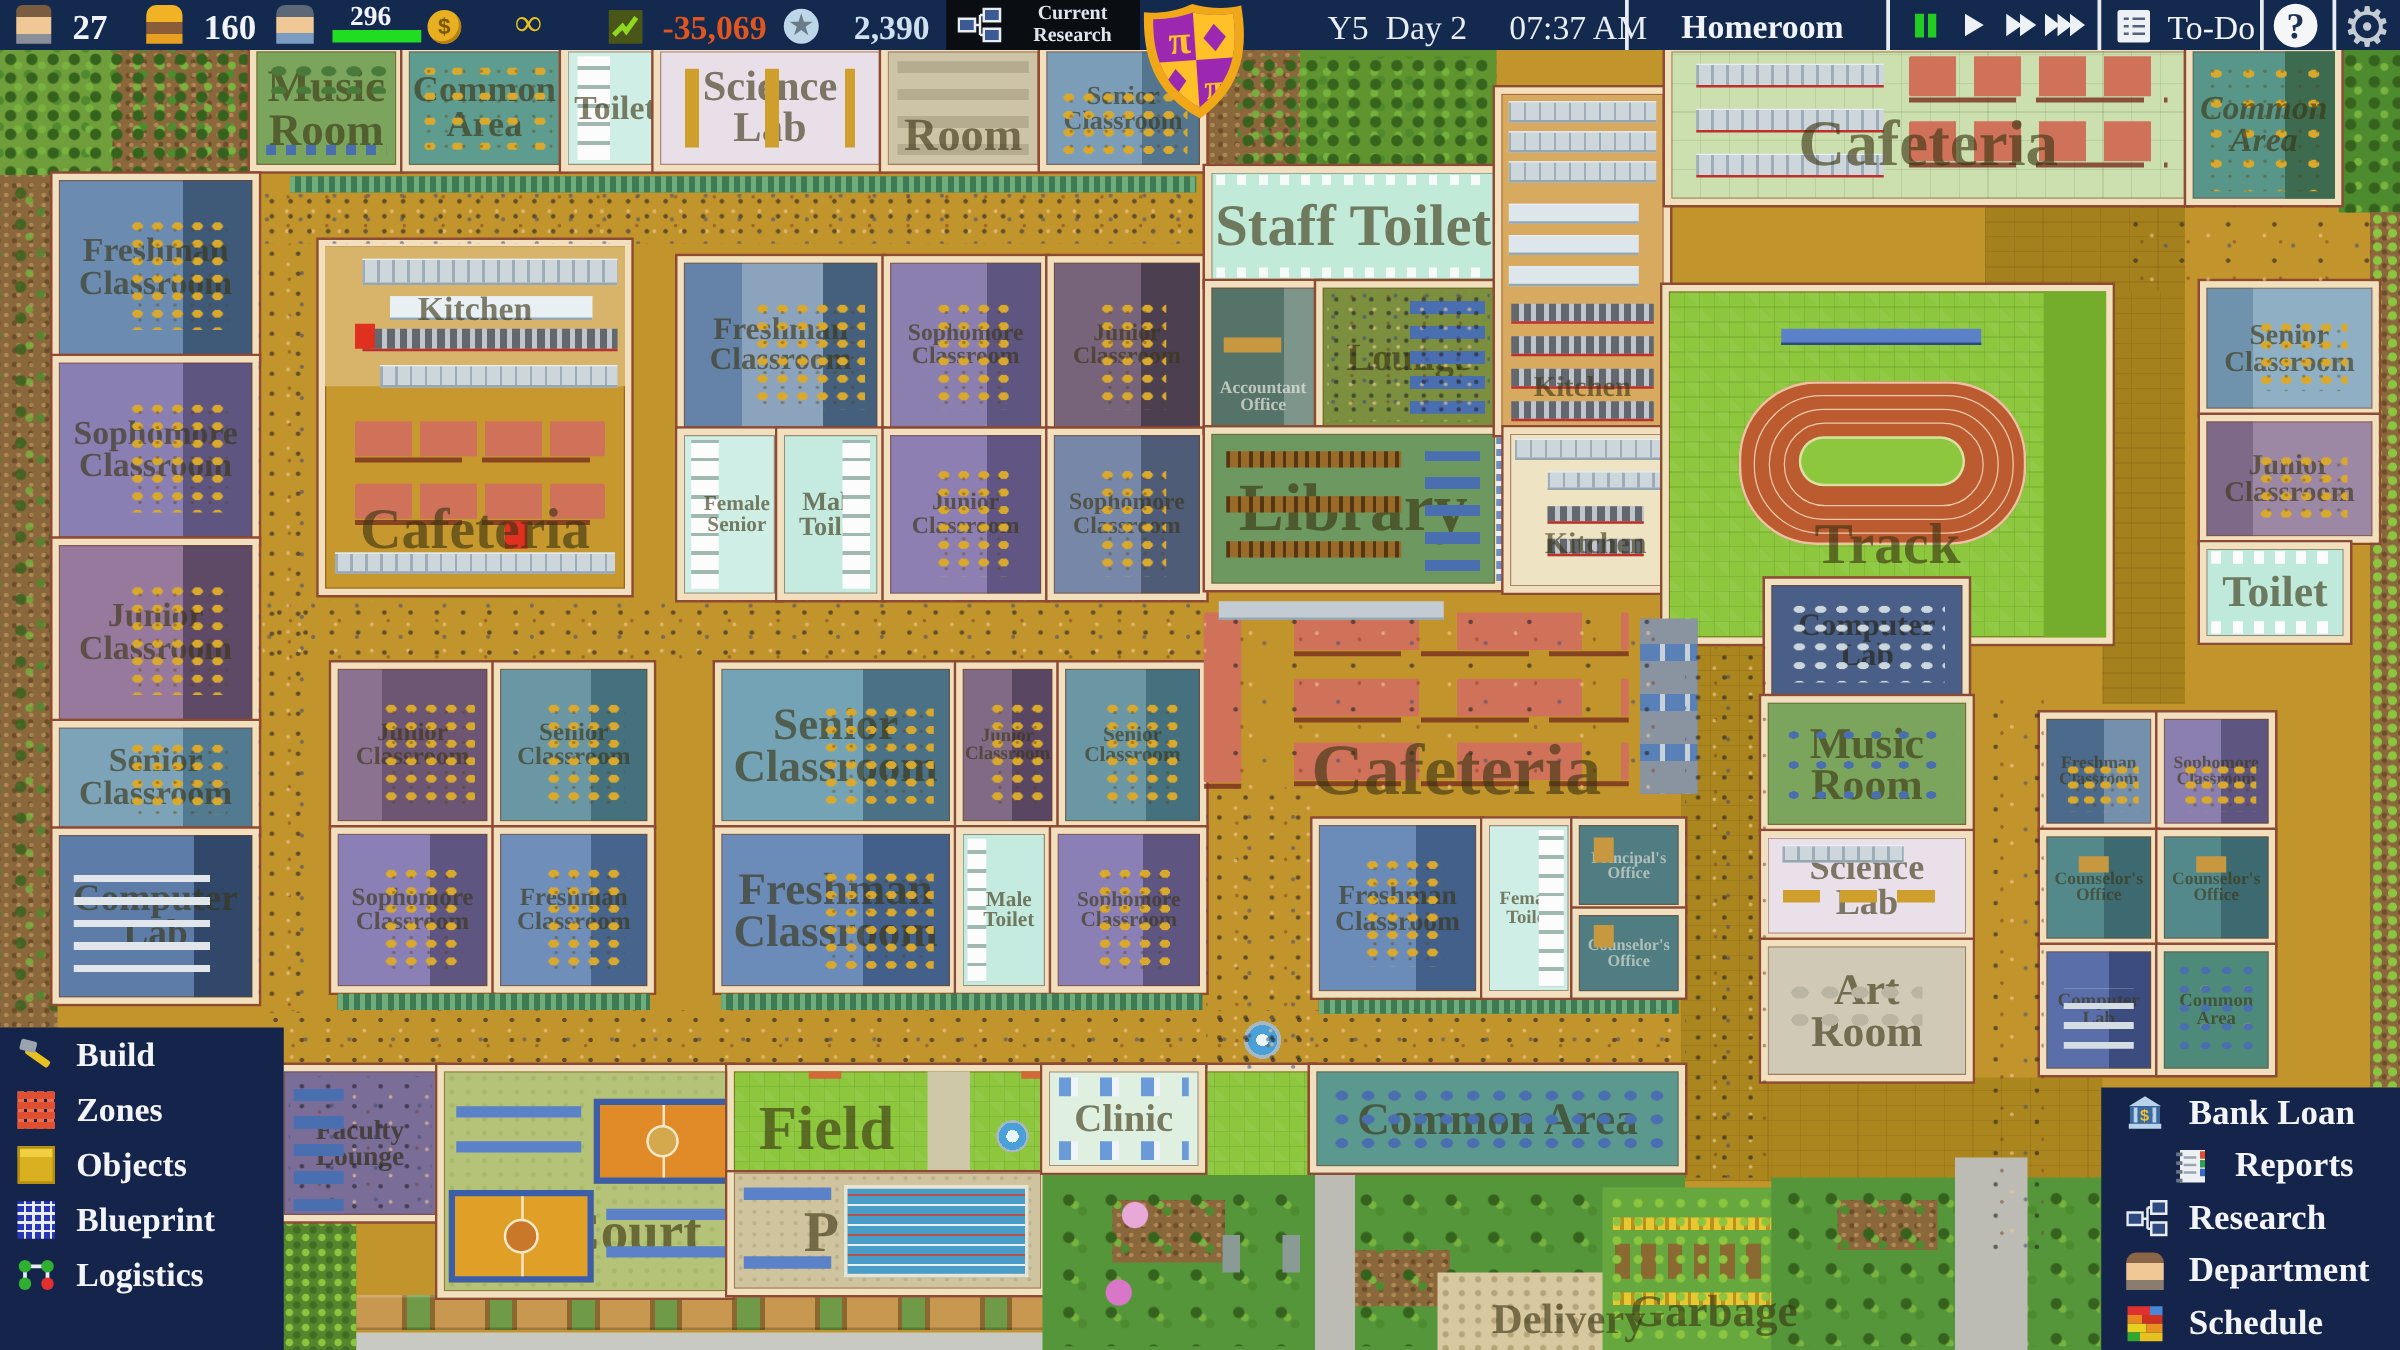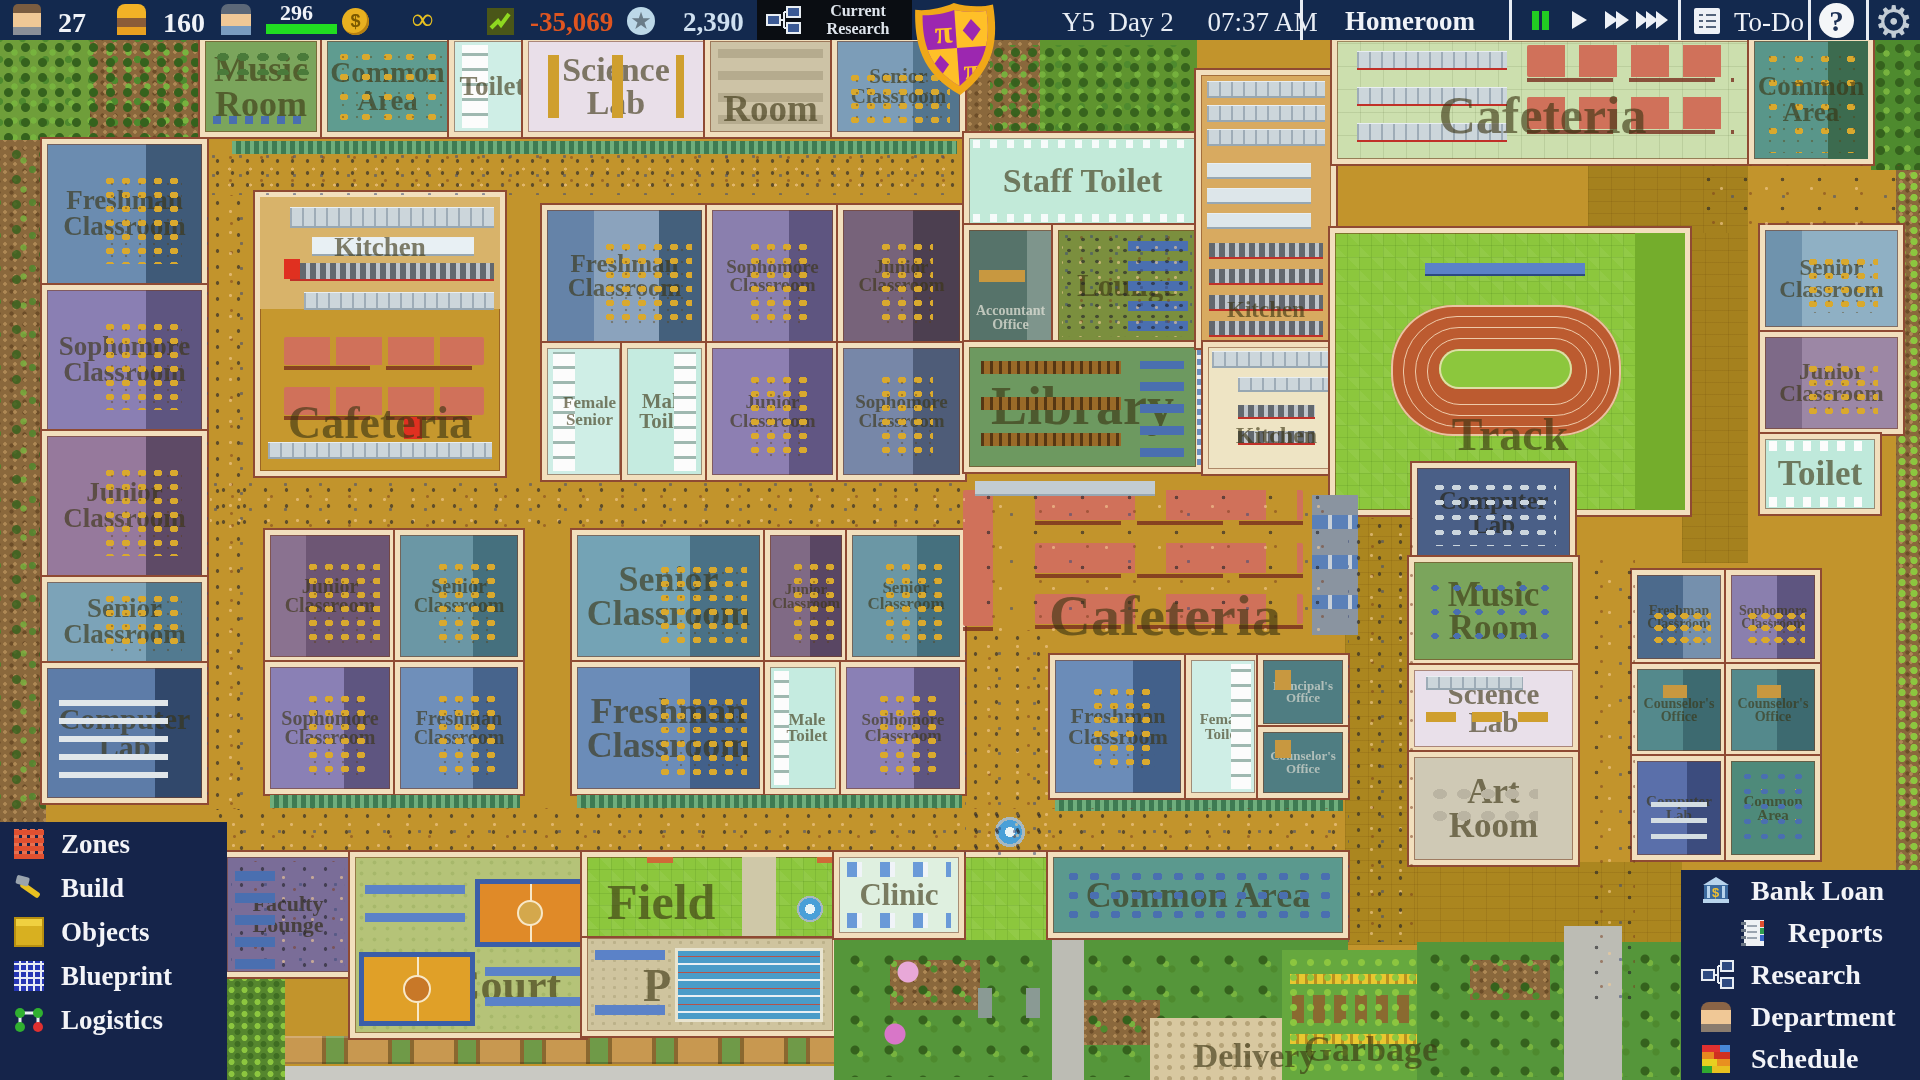--- a/index.html
+++ b/index.html
@@ -199,21 +199,21 @@
 
 <div class="room" style="left:838px;top:343px;width:127px;height:137px;background:linear-gradient(90deg,#7787a8 0 60%,#4e5c78 60%);">
   <div class="dotsg" style="left:35px;top:25px;width:55px;bottom:14px;"></div>
   <span class="lbl" style="font-size:19px;">Sophomore
 Classroom</span>
     </div>
 
 <div class="room" style="left:964px;top:133px;width:237px;height:96px;background:#c2ead9;">
   <div class="abs" style="left:4px;top:2px;right:4px;height:8px;background-image:repeating-linear-gradient(90deg,#f6fbfa 0 7px,transparent 7px 17px);"></div>
   <div class="abs" style="left:4px;bottom:2px;right:4px;height:8px;background-image:repeating-linear-gradient(90deg,#f6fbfa 0 7px,transparent 7px 17px);"></div>
-  <span class="lbl" style="font-size:34px;">Staff Toilet</span>
+  <span class="lbl" style="font-size:47px;">Staff Toilet</span>
     </div>
 
 <div class="room" style="left:964px;top:225px;width:93px;height:121px;background:linear-gradient(90deg,#56736a 0 70%,#7e958c 70%);">
   <div class="abs" style="left:10px;top:40px;width:46px;height:12px;background:#c89840;"></div>
   <span class="lbl2" style="font-size:14px;bottom:10px;color:rgba(225,225,215,0.75);">Accountant
 Office</span>
     </div>
 
 <div class="room" style="left:1053px;top:225px;width:148px;height:121px;background:#7b8f3e;">
   <div class="bchair" style="right:8px;top:10px;width:60px;bottom:10px;background-image:repeating-linear-gradient(0deg,#4a6fb0 0 10px,rgba(0,0,0,0) 10px 20px);"></div>
@@ -258,21 +258,21 @@
   <div class="steel" style="left:20px;top:46px;width:150px;height:16px;border-bottom:2px solid #c03028;"></div>
   <div class="steel" style="left:20px;top:82px;width:150px;height:16px;border-bottom:2px solid #c03028;"></div>
   <div class="rtrow" style="left:190px;top:4px;right:14px;height:32px;background-image:repeating-linear-gradient(90deg,#d0715a 0 38px,rgba(0,0,0,0) 38px 52px);"></div>
   <div class="rtrow" style="left:190px;top:56px;right:14px;height:32px;background-image:repeating-linear-gradient(90deg,#d0715a 0 38px,rgba(0,0,0,0) 38px 52px);"></div>
   <span class="lbl" style="font-size:52px;position:relative;top:16px;">Cafeteria</span>
     </div>
 
 <div class="room" style="left:1749px;top:36px;width:124px;height:128px;background:#59968a;">
   <div class="abs" style="right:0;top:0;width:40px;height:100%;background:#3c6b4f;"></div>
   <div class="dotsg" style="left:6px;top:6px;right:6px;bottom:6px;background-size:26px 24px;"></div>
-  <span class="lbl" style="font-size:27px;position:relative;z-index:2;">Common
+  <span class="lbl" style="font-size:27px;position:relative;z-index:2;font-style:italic;">Common
 Area</span>
     </div>
 
 <div class="room grassfield" style="left:1330px;top:228px;width:360px;height:287px;">
   <div class="abs" style="right:0;top:0;width:50px;height:100%;background:#74ad2c;"></div>
 
   <div class="abs" style="left:90px;top:30px;width:160px;height:11px;background:#5b82c8;border-bottom:2px solid #2c4a80;"></div>
 
   <div class="abs" style="left:56px;top:72px;width:230px;height:131px;background:#bc5b30;border-radius:62px;box-shadow:inset 0 0 0 2px rgba(250,230,200,0.75);"></div>
   <div class="abs" style="left:68px;top:83px;width:206px;height:109px;border-radius:54px;border:1px solid rgba(250,230,200,0.8);"></div>
@@ -679,30 +679,30 @@
 
 <div class="abs serif" style="z-index:41;left:1819px;top:3px;width:35px;height:35px;border-radius:50%;background:#f4f6f8;color:#1c3156;font-size:29px;font-weight:bold;text-align:center;line-height:36px;">?</div>
 
 <div class="abs" style="z-index:41;left:1866px;top:0;width:3px;height:40px;background:#e8edf4;"></div>
 
 <div class="abs" style="z-index:41;left:1874px;top:-4px;color:#c3ccd5;font-size:44px;font-family:'Liberation Sans',sans-serif;">⚙</div>
 
 <div class="menu serif" style="left:0;top:822px;width:227px;height:258px;">
 
   <div class="mrow">
-        <div class="mico" style="background-image:repeating-linear-gradient(0deg,#e05030 0 5px,transparent 5px 8px),repeating-linear-gradient(90deg,#e87050 0 5px,#15244a 5px 8px);"></div>
-        <span style="font-size:27px;">Zones</span>
-      </div>
-
-  <div class="mrow">
         <div class="mico"><svg width="30" height="30">
             <rect x="6" y="13" width="22" height="6" rx="2" fill="#e8c020" transform="rotate(35 15 15)"></rect>
             <rect x="2" y="3" width="13" height="9" rx="2" fill="#9aa4ae" transform="rotate(15 8 8)"></rect>
           </svg></div>
         <span style="font-size:27px;">Build</span>
+      </div>
+
+  <div class="mrow">
+        <div class="mico" style="background-image:repeating-linear-gradient(0deg,#e05030 0 5px,transparent 5px 8px),repeating-linear-gradient(90deg,#e87050 0 5px,#15244a 5px 8px);"></div>
+        <span style="font-size:27px;">Zones</span>
       </div>
 
   <div class="mrow">
         <div class="mico" style="background:linear-gradient(180deg,#f0d040 0 30%,#d8b020 30%);box-shadow:inset 0 0 0 2px #b89010;"></div>
         <span style="font-size:27px;">Objects</span>
       </div>
 
 
   <div class="mrow">
         <div class="mico" style="background:#2636b4;background-image:repeating-linear-gradient(0deg,transparent 0 5px,#e8ecf4 5px 7px),repeating-linear-gradient(90deg,transparent 0 5px,#e8ecf4 5px 7px);"></div>

